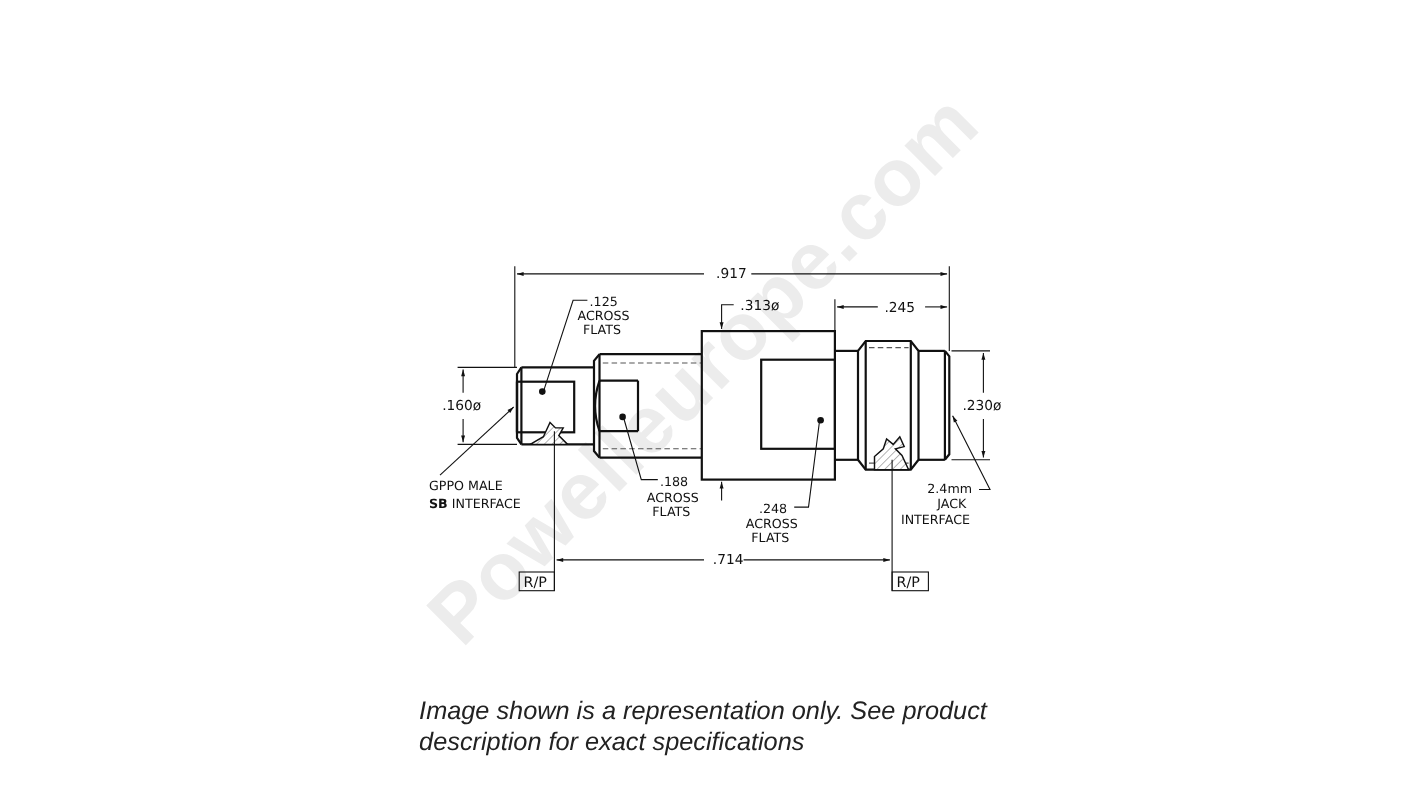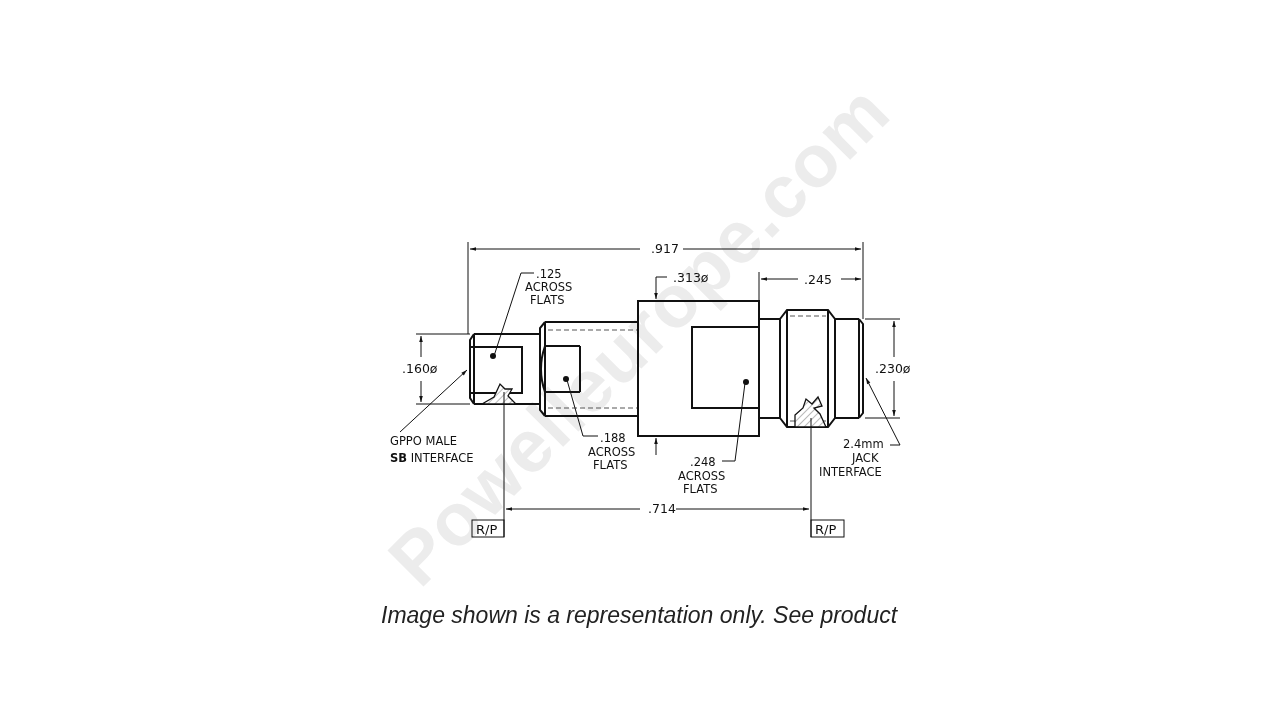--- a/index.html
+++ b/index.html
@@ -44,21 +44,21 @@
       font-weight: bold;
     }
     .rp {
       font-family: "DejaVu Sans", sans-serif;
       font-size: 13px;
       fill: #111111;
     }
     .caption {
       position: absolute;
       left: 381px;
-      top: 601px;
+      top: 632px;
       width: 560px;
       font-family: "Liberation Sans", sans-serif;
       font-style: italic;
       font-size: 23px;
       line-height: 28px;
       color: #222222;
     }
     .caption span { display: block; }
     .ln { stroke: #111; stroke-width: 2; fill: none; }
     .thin { stroke: #111; stroke-width: 1; fill: none; }
@@ -215,14 +215,15 @@
     <g>
       <polyline class="thin" points="890,445 900,445 866,378" marker-end="url(#arr)"></polyline>
       <text class="callout" x="843" y="448">2.4mm</text>
       <text class="callout" x="852" y="462">JACK</text>
       <text class="callout" x="819" y="476">INTERFACE</text>
     </g>
   </svg>
 
   <div class="caption">
     <span>Image shown is a representation only. See product</span>
+    <span>description for exact specifications</span>
   </div>
 </div>
 
 </body></html>

